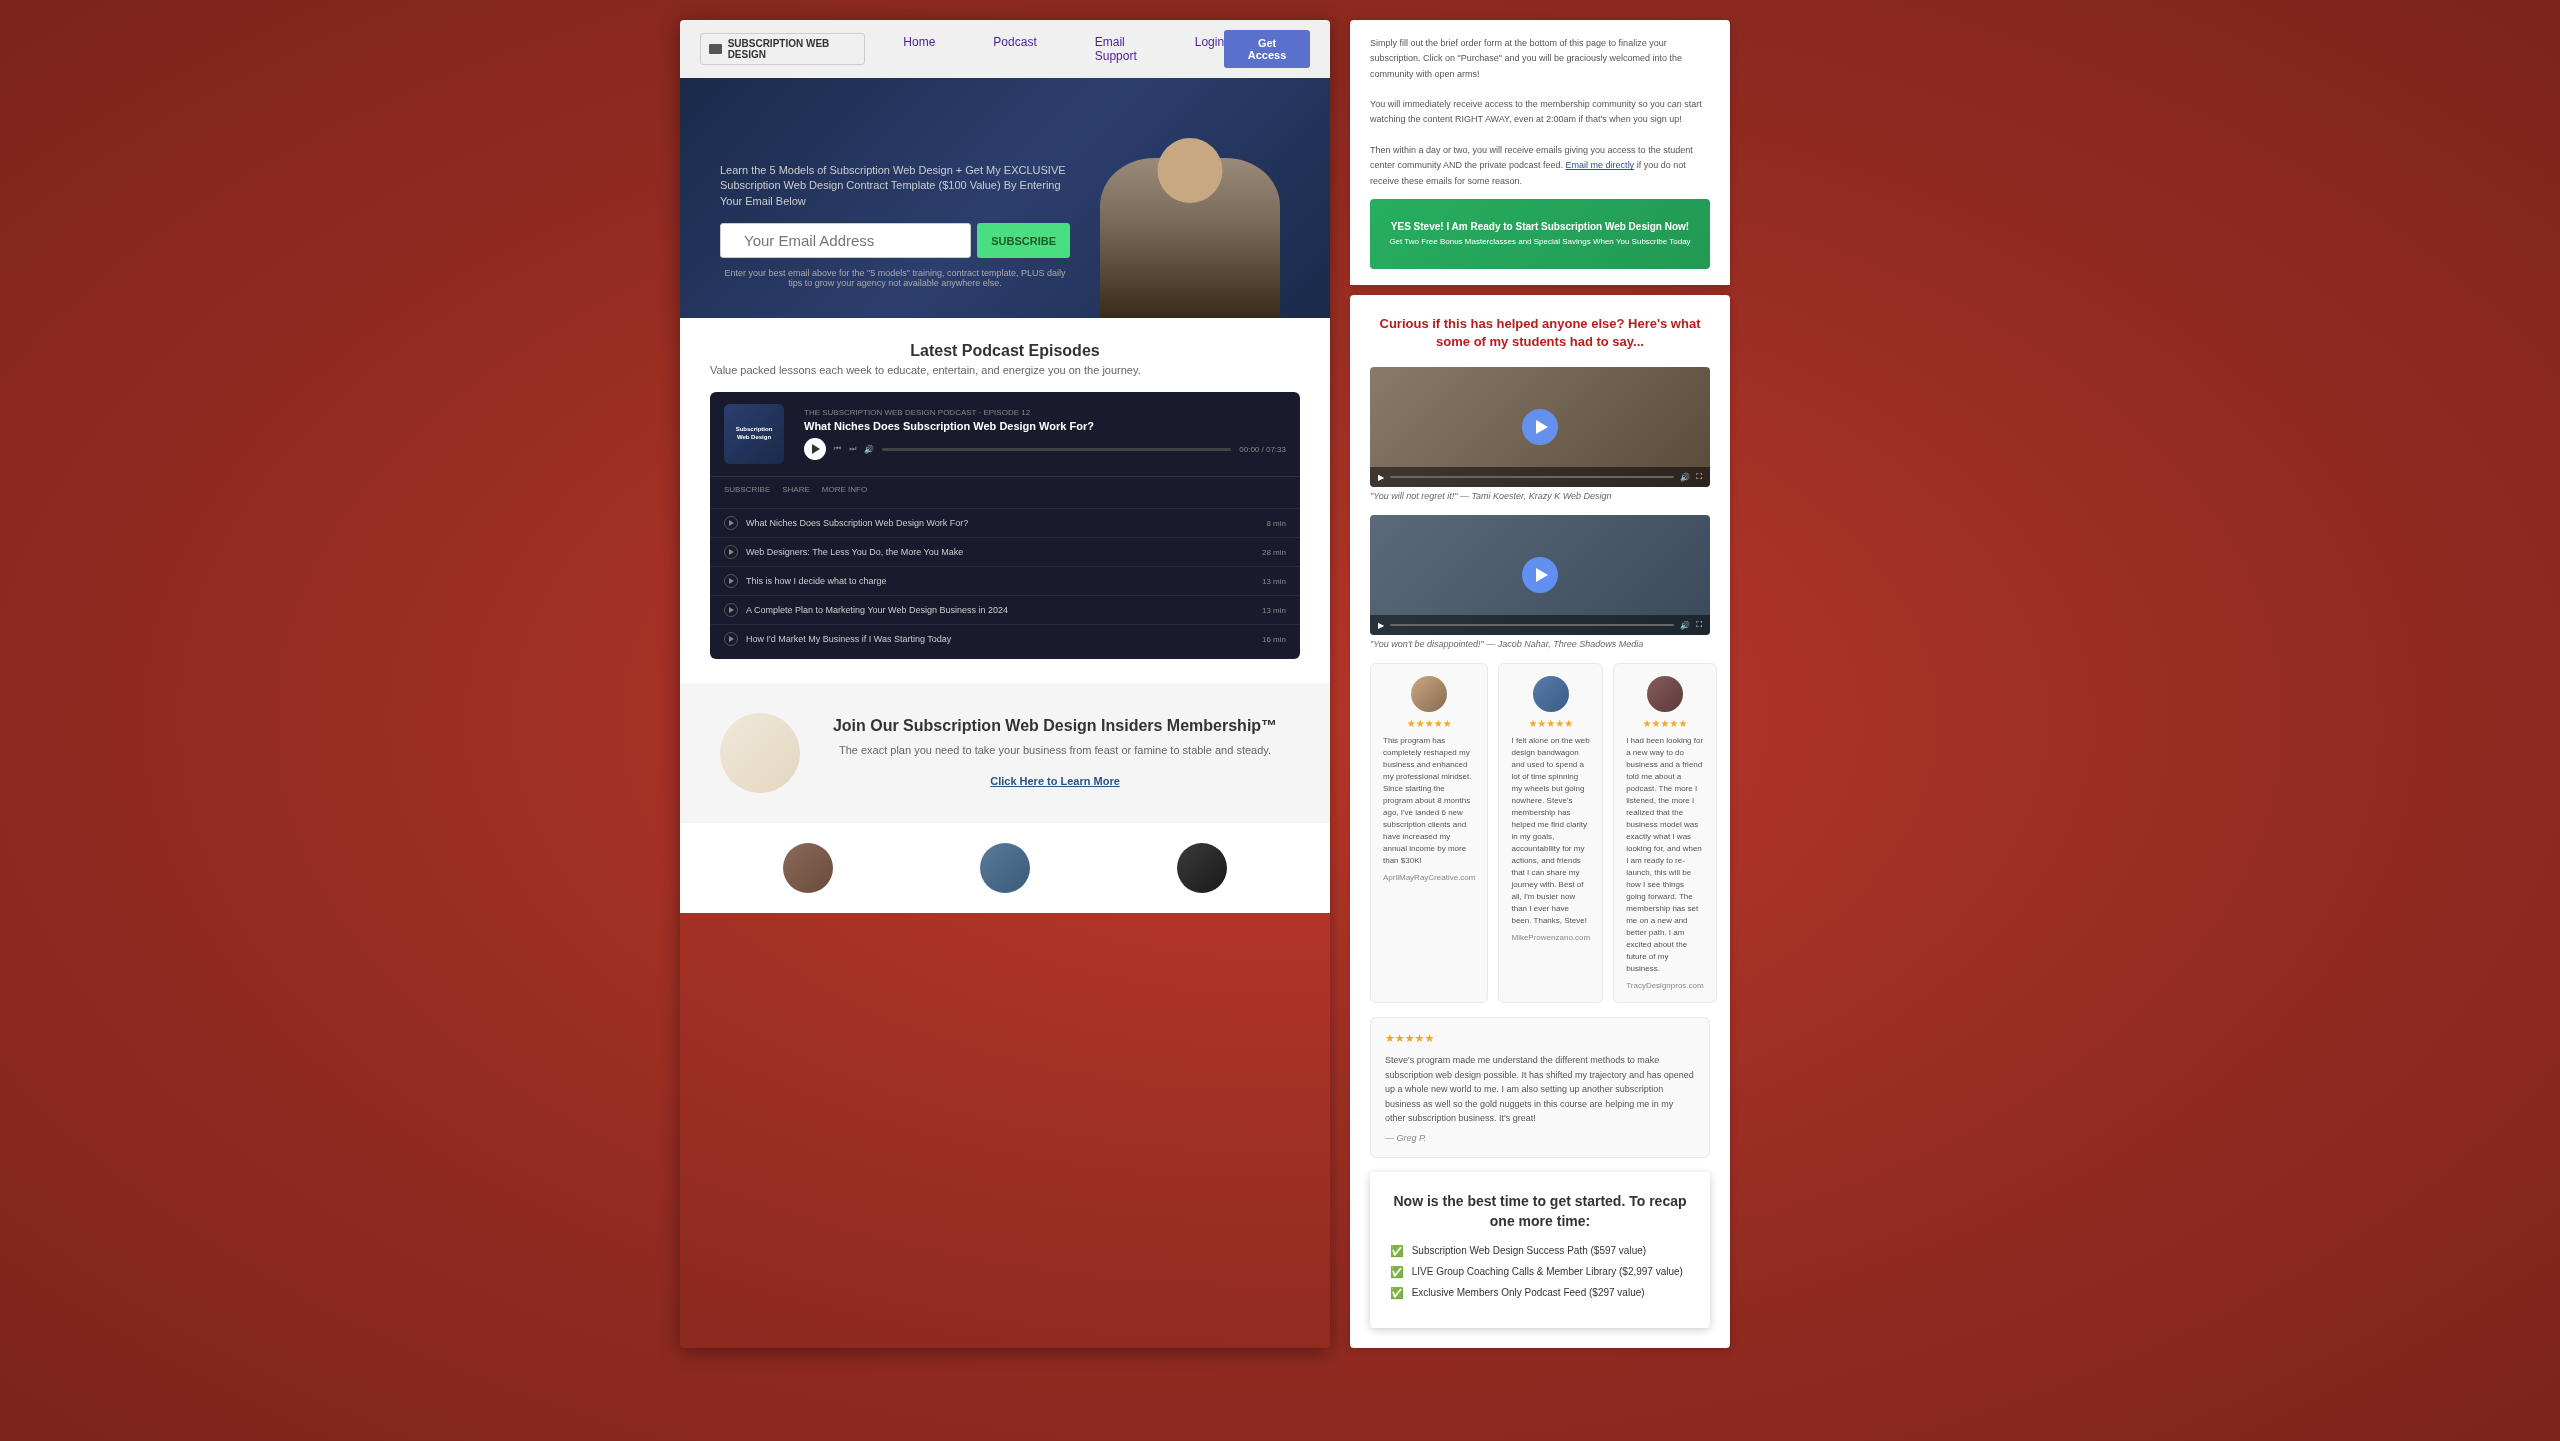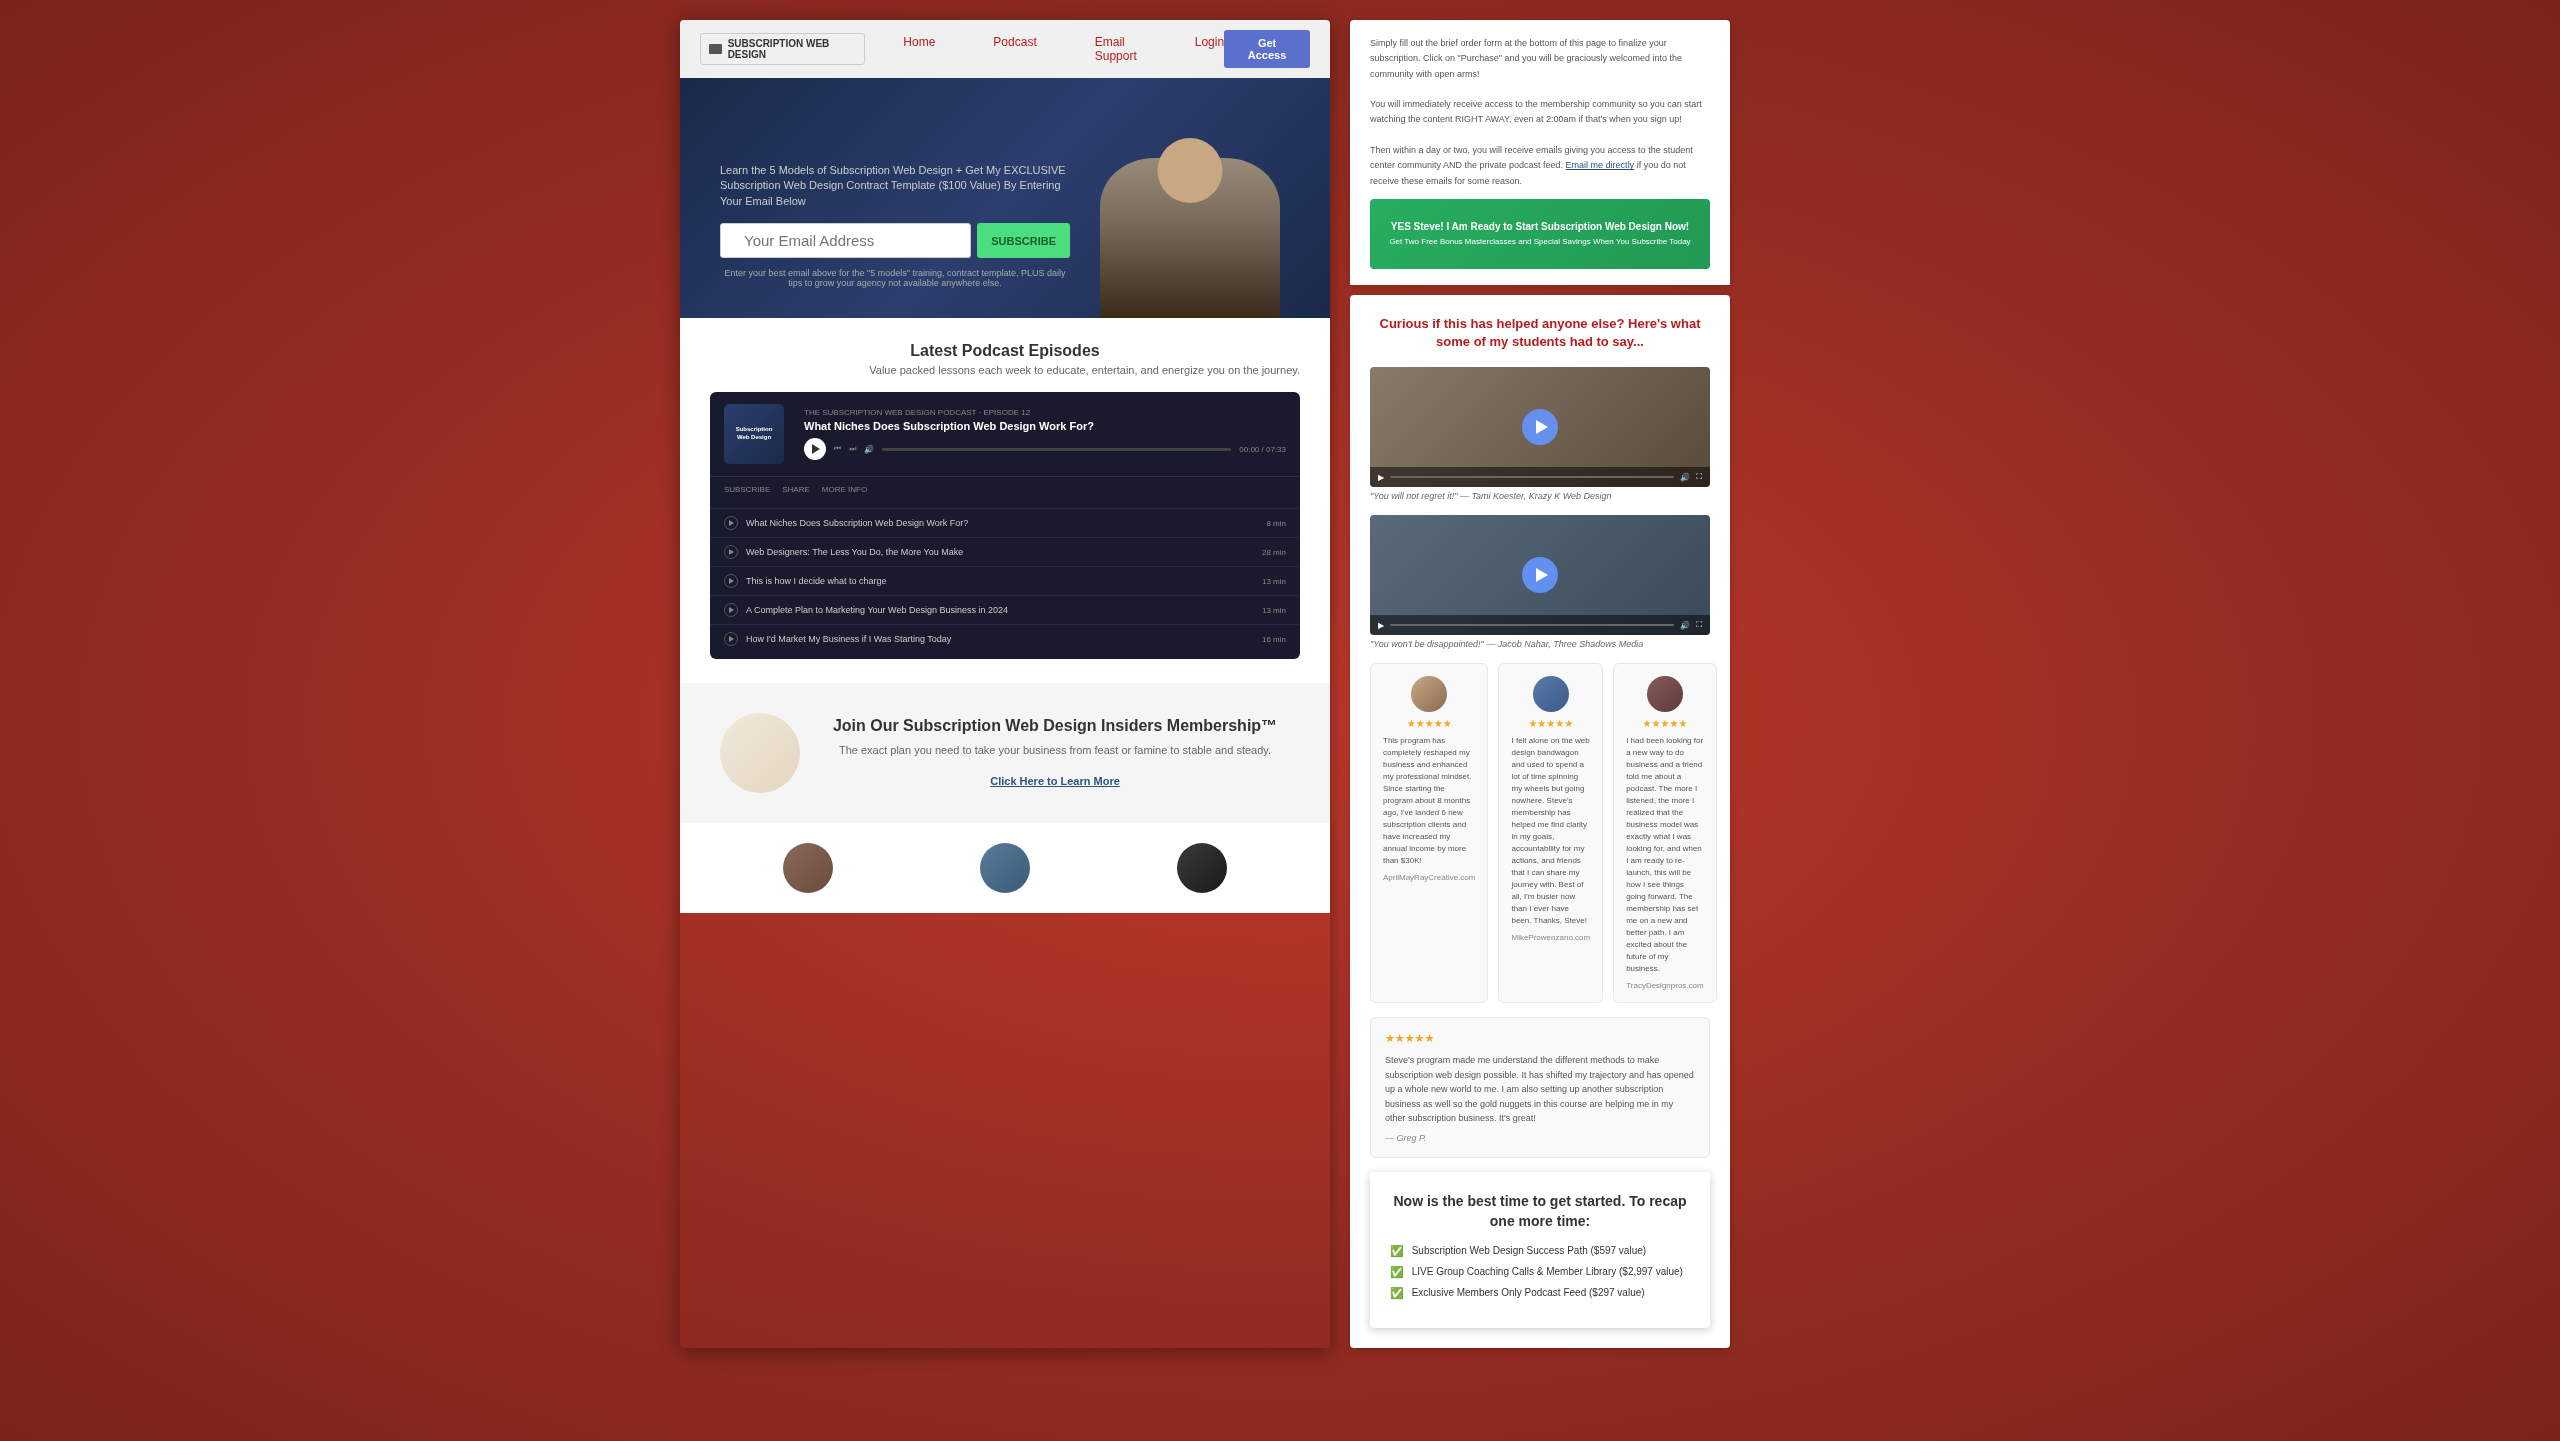--- a/index.html
+++ b/index.html
@@ -56,21 +56,21 @@
       border-radius: 1px;
     }
     .navbar-links {
       display: flex;
       gap: 20px;
       font-size: 12px;
       color: #444;
     }
     .navbar-links a {
       text-decoration: none;
-      color: #b91c1c;
+      color: #4c1d95;
       margin-left: 38px;
     }
     .btn-get-access {
       background: #5b6fcc;
       color: white;
       border: none;
       padding: 7px 16px;
       font-size: 11px;
       font-weight: bold;
       border-radius: 3px;
@@ -151,21 +151,21 @@
       padding: 24px 30px;
     }
     .section-title {
       text-align: center;
       font-size: 16px;
       font-weight: bold;
       color: #333;
       margin-bottom: 4px;
     }
     .section-subtitle {
-      text-align: right;
+      text-align: left;
       font-size: 11px;
       color: #666;
       margin-bottom: 16px;
     }
     .podcast-player {
       background: #1a1a2e;
       border-radius: 6px;
       overflow: hidden;
     }
     .podcast-player-header {

